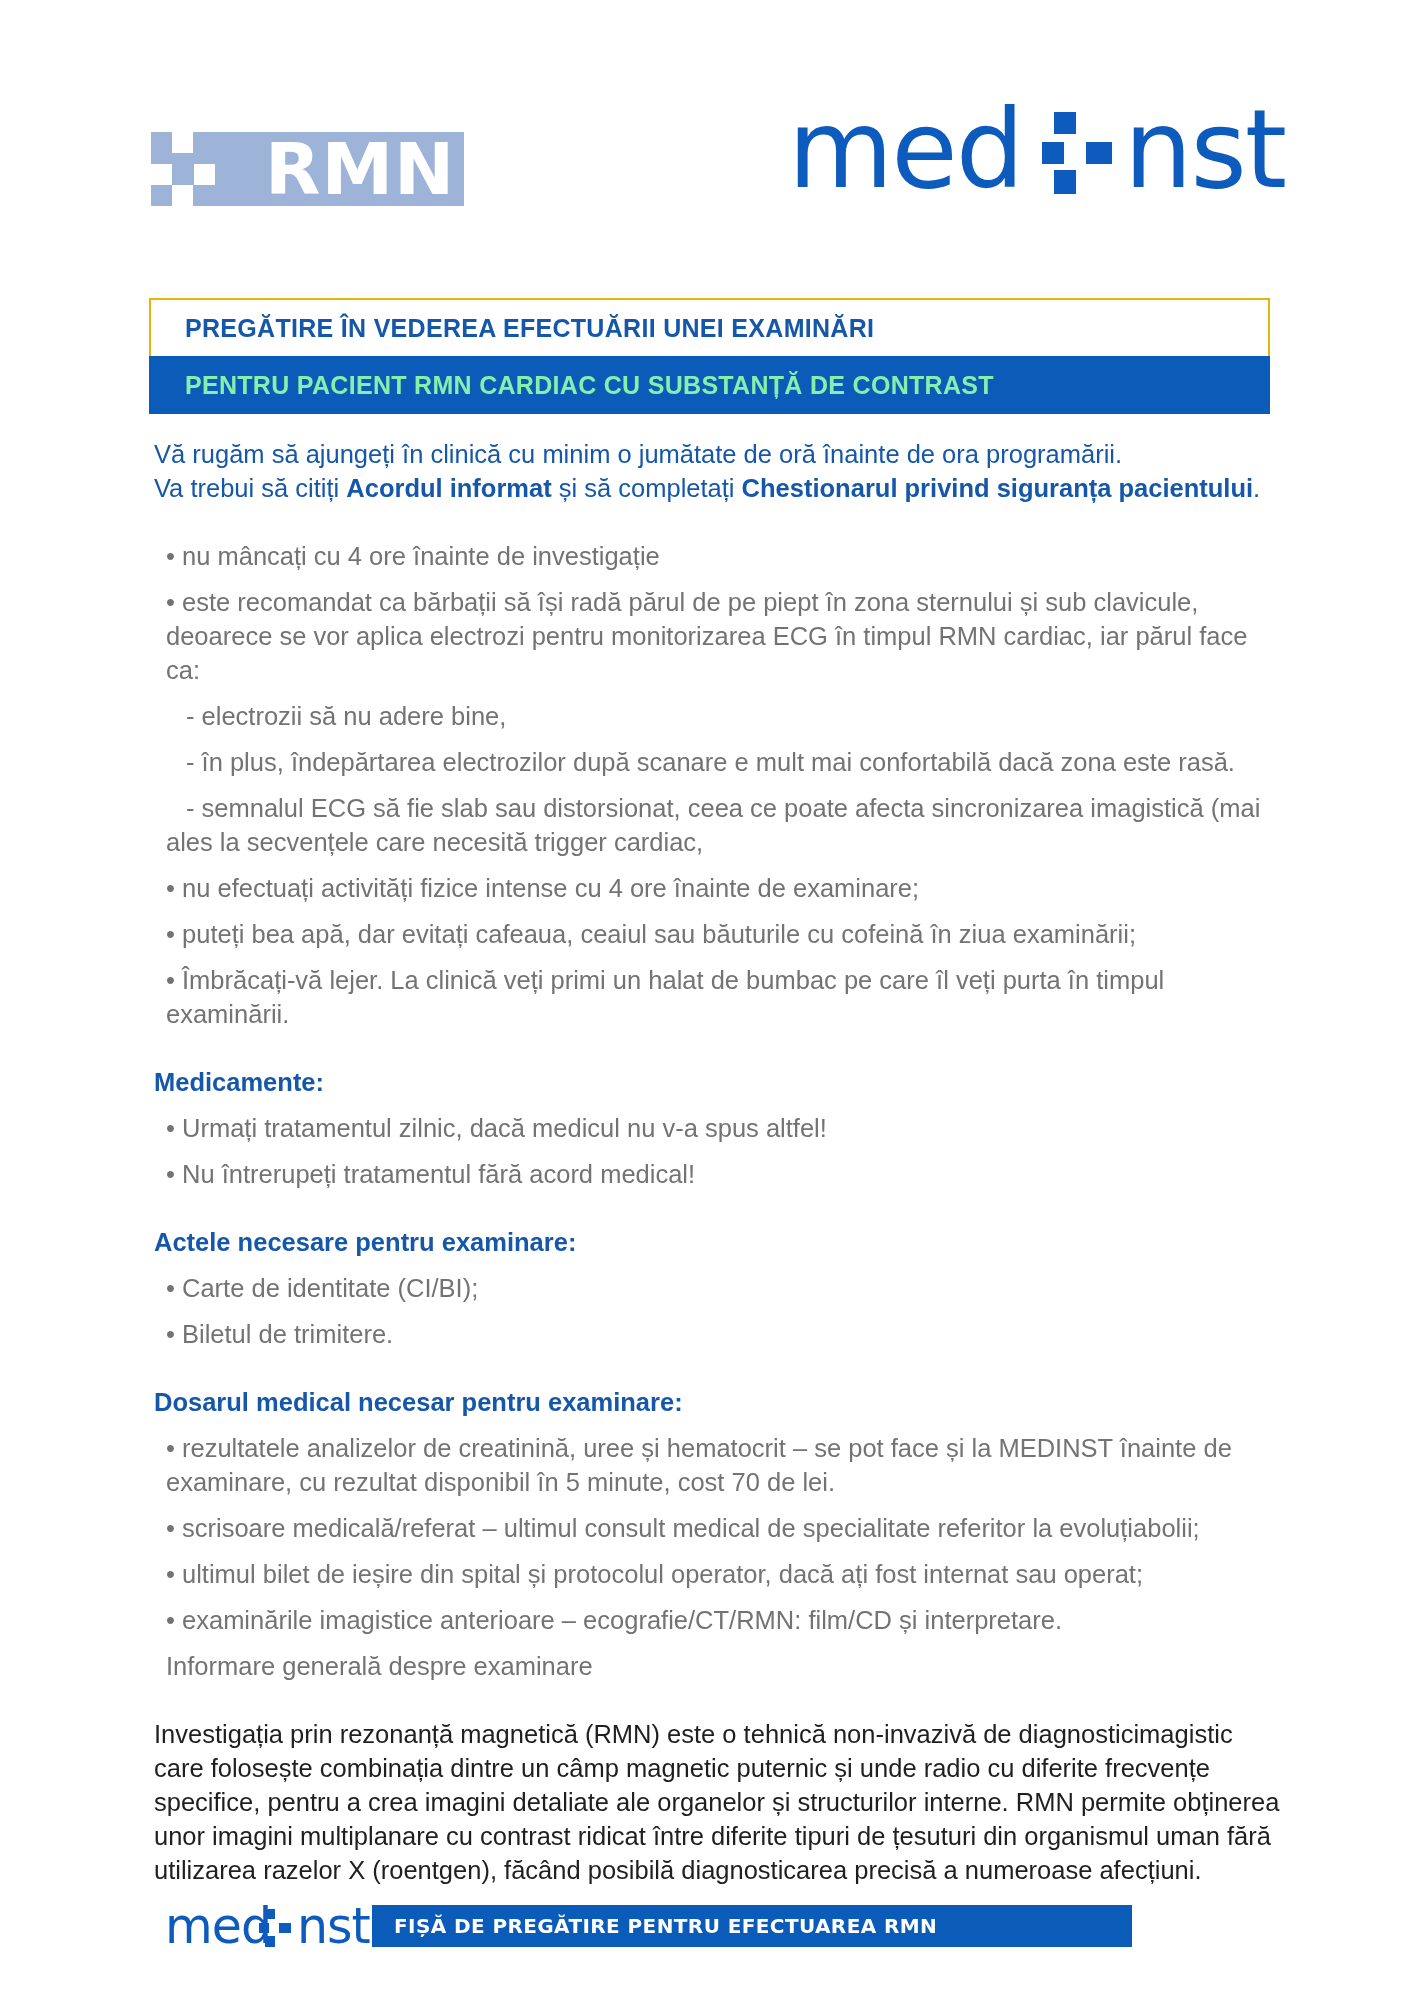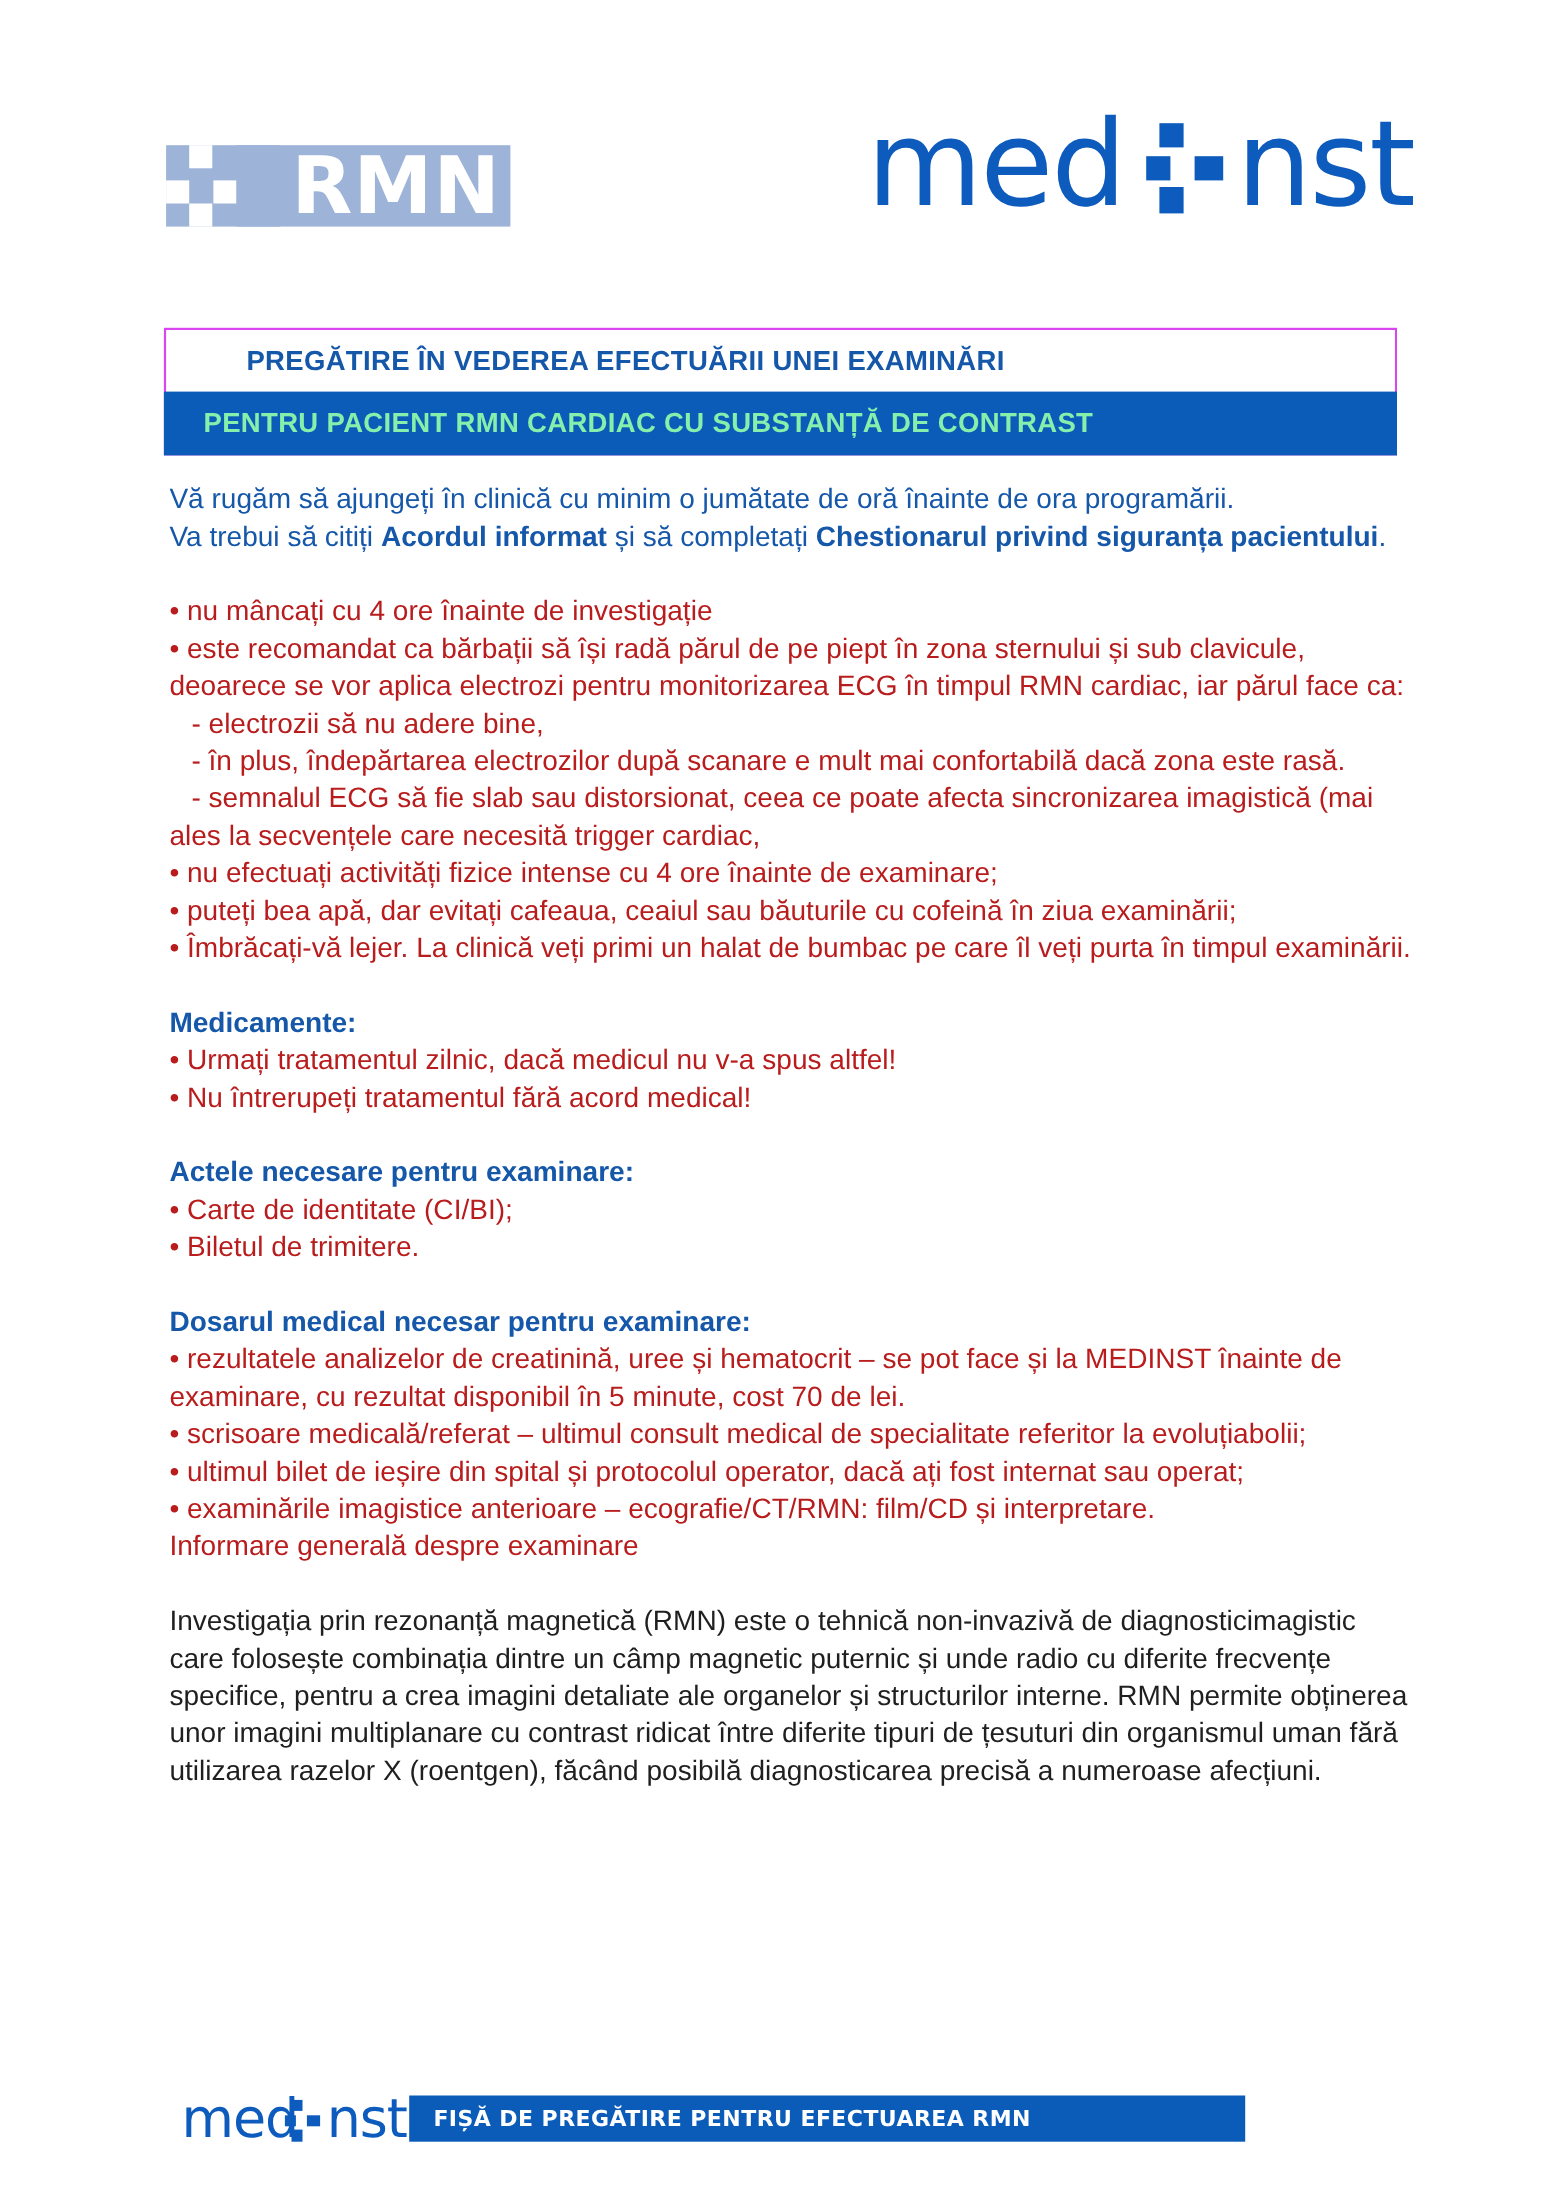--- a/index.html
+++ b/index.html
@@ -14,34 +14,34 @@
                     font-weight: bold; font-size: 72px; line-height: 70px; color: #ffffff; letter-spacing: 1px; }
 
   .medinst-logo { position: absolute; left: 788px; top: 104px; height: 92px; }
   .medinst-logo .t { position: absolute; top: 0; font-family: "DejaVu Sans", sans-serif;
                      font-size: 108px; line-height: 92px; color: #0d5bbd; letter-spacing: -2px; }
   .medinst-logo .mark { position: absolute; }
   .medinst-logo .mark .b { position: absolute; background: #0d5bbd; }
 
   
   .title-box { position: absolute; left: 149px; top: 298px; width: 1121px; height: 116px;
-               border: 2px solid #d946ef; box-sizing: border-box; padding-left: 39px; }
+               border: 2px solid #eab308; box-sizing: border-box; }
   .title-top { height: 56px; background: #ffffff; display: flex; align-items: center; padding-left: 34px; }
   .title-bottom { position: absolute; left: -2px; right: -2px; top: 56px; bottom: -2px; background: #0b5cb8;
                   display: flex; align-items: center; padding-left: 36px; }
   .title-top span { color: #1557a9; font-weight: bold; font-size: 25px; letter-spacing: 0.3px; }
   .title-bottom span { color: #86efac; font-weight: bold; font-size: 25px; letter-spacing: 0.3px; }
 
   
   .content { position: absolute; left: 154px; top: 437px; width: 1130px; font-size: 25.5px; line-height: 34px; }
   .intro { color: #1557a9; }
   .intro b { font-weight: bold; }
   .section { margin-top: 34px; }
   .section h3 { margin: 0; font-size: 25.5px; line-height: 34px; font-weight: bold; color: #1557a9; }
-  .line { margin: 0; color: #b91c1c; }
+  .line { margin: 12px; color: #737373; }
   .indent { padding-left: 20px; }
   .para { margin-top: 34px; color: #1f1f1f; }
 
   
   .f-logo { position: absolute; left: 165px; top: 1905px; height: 44px; }
   .f-logo .t { position: absolute; top: 0; font-family: "DejaVu Sans", sans-serif; font-size: 49px;
                line-height: 44px; color: #0d5bbd; letter-spacing: -1px; }
   .f-logo .mark { position: absolute; }
   .f-logo .mark .b { position: absolute; background: #0d5bbd; }
   .f-bar { position: absolute; left: 372px; top: 1905px; width: 760px; height: 42px; background: #0b5cb8;

